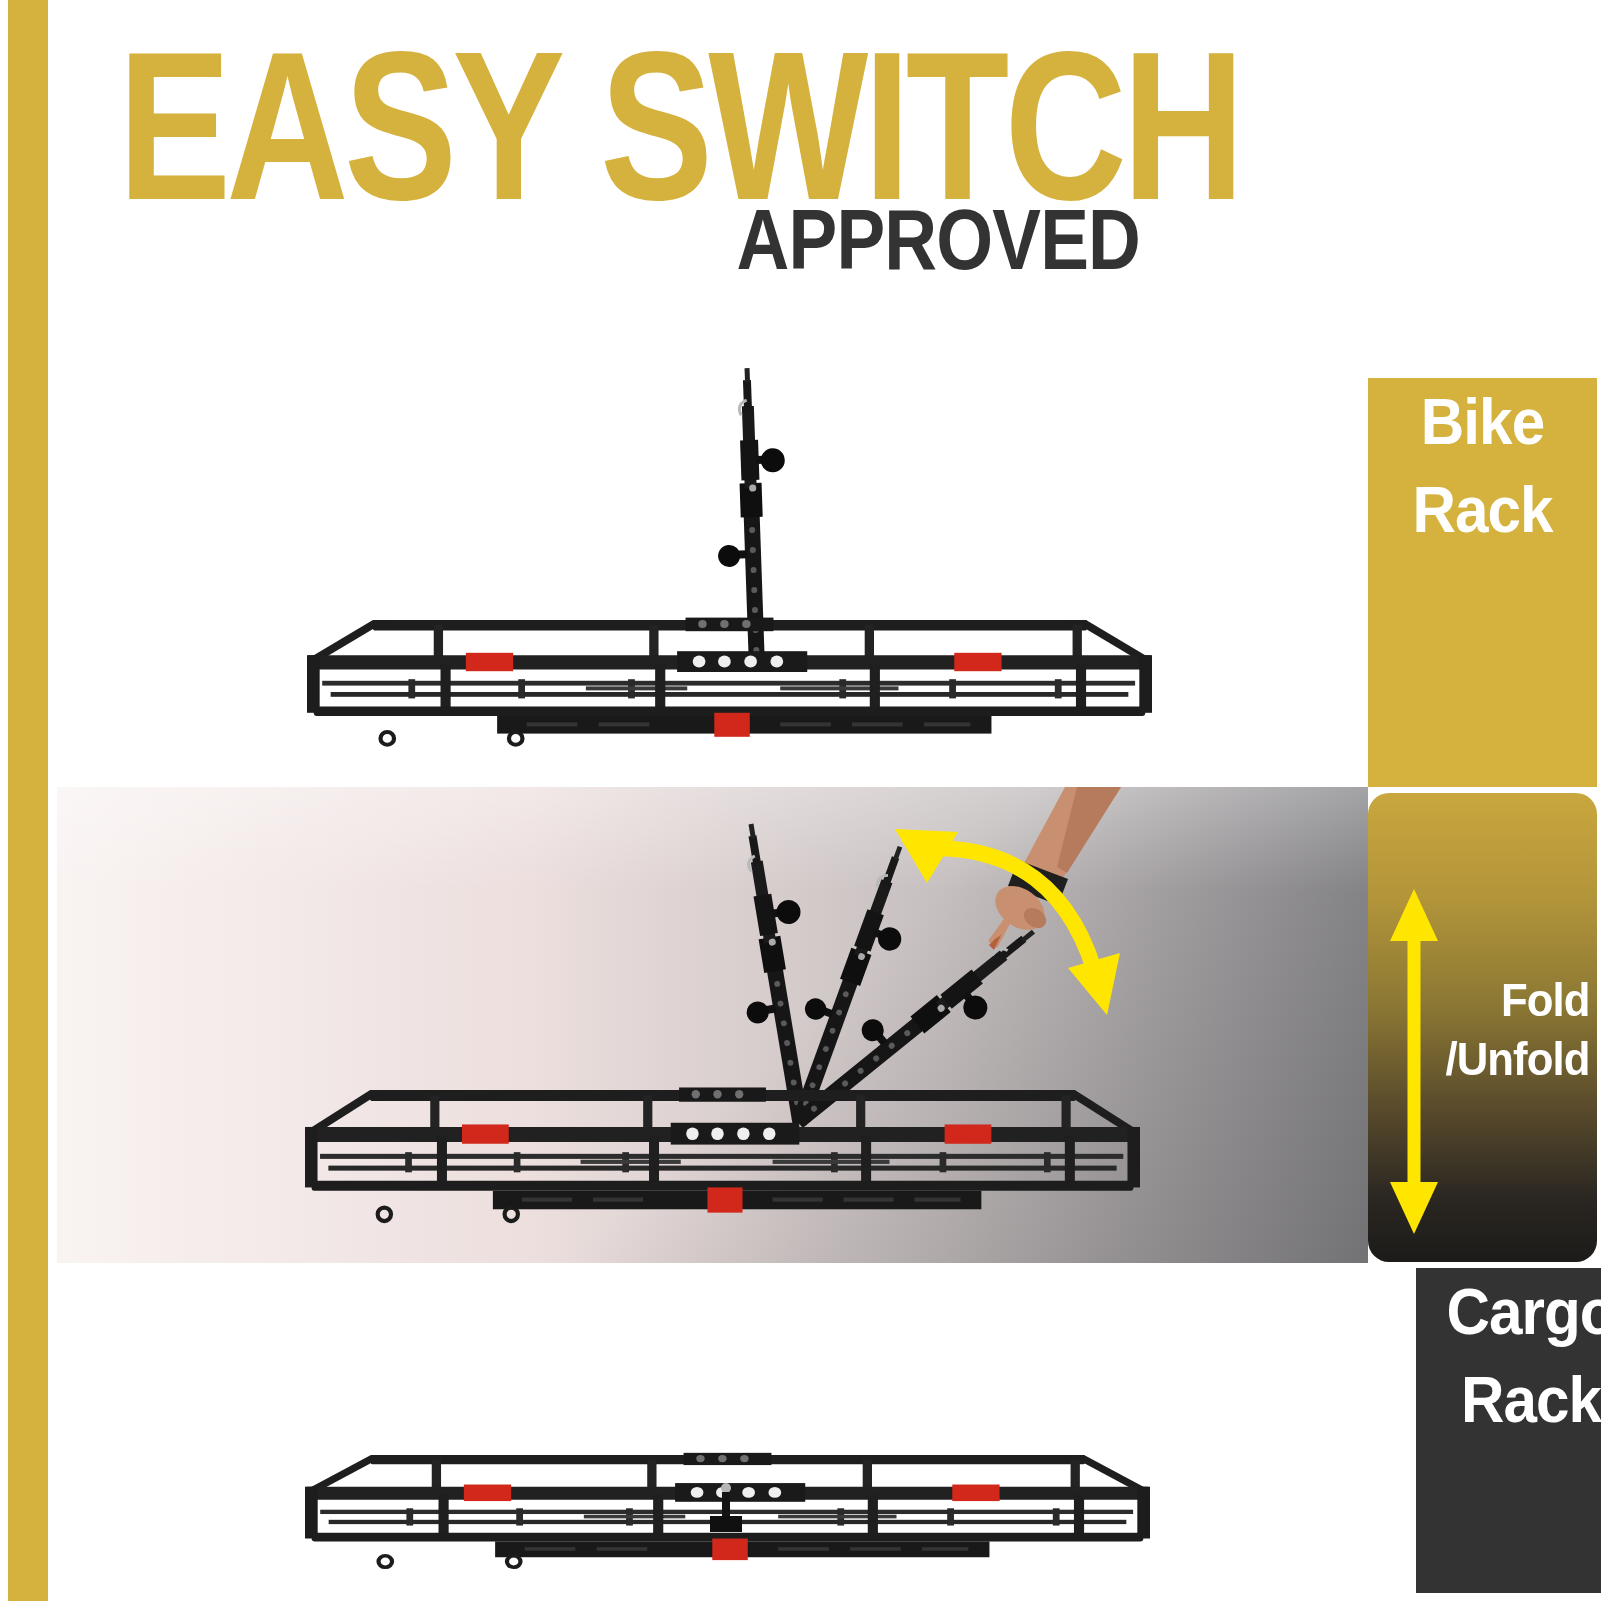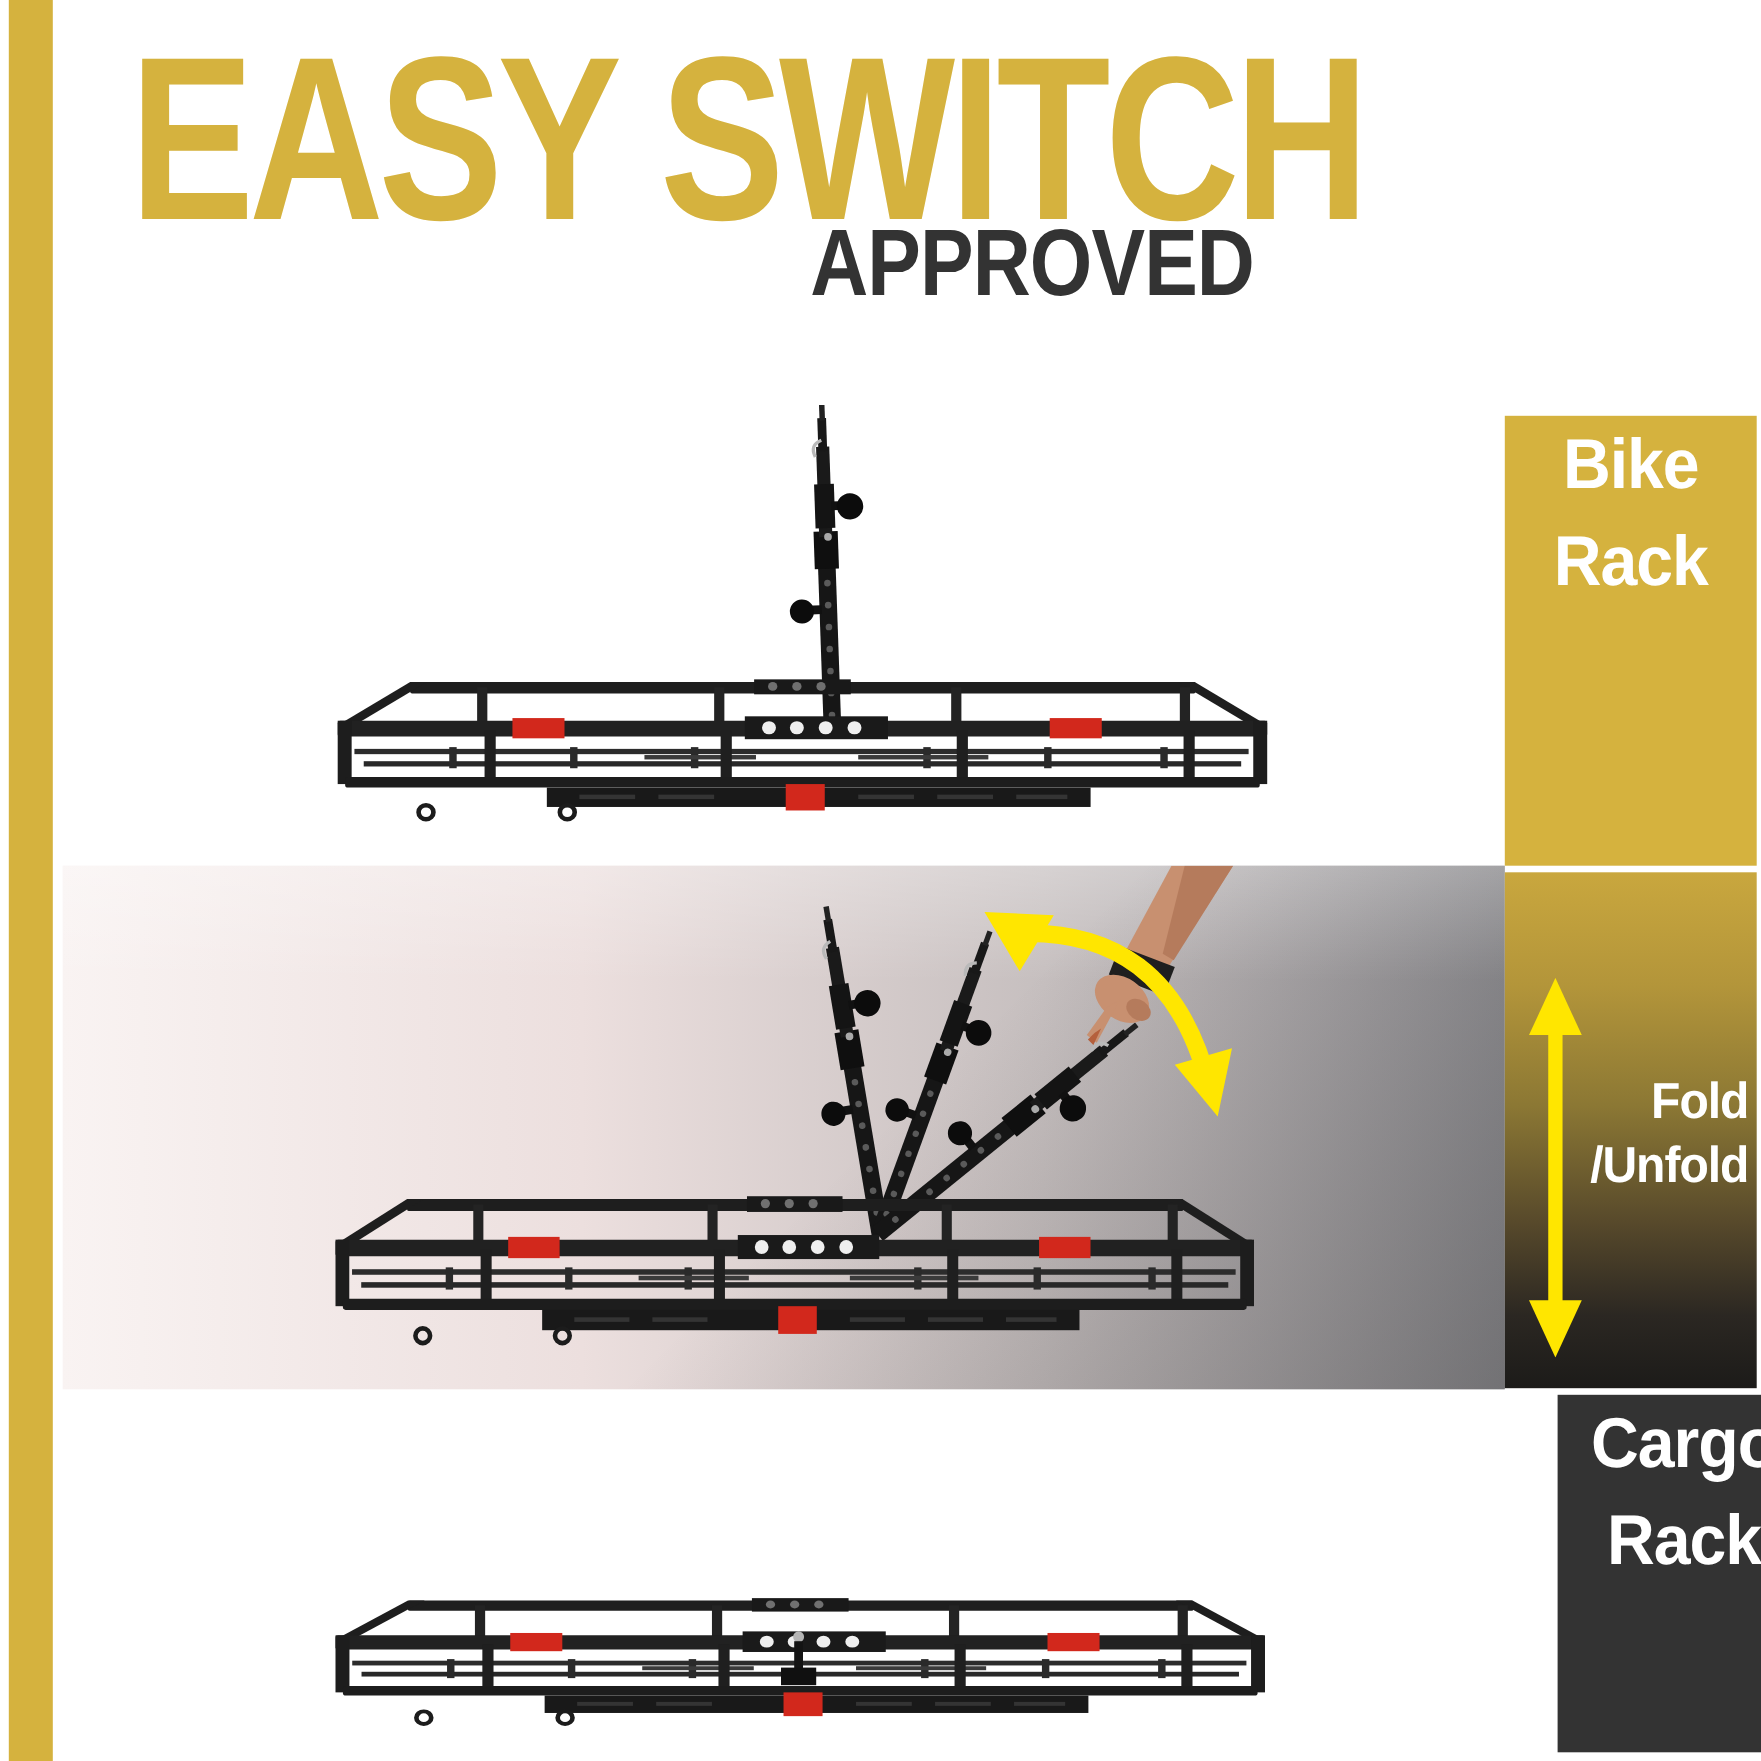--- a/index.html
+++ b/index.html
@@ -18,21 +18,21 @@
   
   #band{left:57px;top:787px;width:1311px;height:476px;
         background:
           linear-gradient(135deg, rgba(30,30,30,0) 55%, rgba(30,30,30,0.30) 100%),
           linear-gradient(to bottom, rgba(255,255,255,0.30) 0%, rgba(255,255,255,0) 22%),
           linear-gradient(to right, #f9f3f2 0%, #ecdfde 36%, #c6bfbf 68%, #97969a 100%);}
   
   .side-box{left:1368px;width:229px;display:flex;justify-content:center;}
   #bike-box{top:378px;height:409px;background:#D5B23E;}
   #fold-box{top:793px;height:469px;
-        background:linear-gradient(to bottom,#C9A73E 0%,#B3953A 22%,#8C7834 45%,#57492B 68%,#2B2722 86%,#1C1B19 100%);}
+        background:linear-gradient(to bottom,#C9A73E 0%,#B3953A 22%,#8C7834 45%,#57492B 68%,#2B2722 86%,#1C1B19 100%);border-radius:21px;}
   #cargo-box{top:1268px;height:325px;background:#333333;margin-left:48px;}
   .box-label{color:#ffffff;font-weight:bold;text-align:center;font-size:64px;line-height:1.38;
         transform:scaleX(0.94);letter-spacing:-1px;}
   #fold-label{position:absolute;right:8px;top:178px;text-align:right;color:#ffffff;
         font-weight:bold;font-size:46px;line-height:1.28;transform:scaleX(0.95);
         transform-origin:right top;letter-spacing:-1px;}
   #fold-arrow{position:absolute;left:18px;top:96px;}
   .fig{position:absolute;}
 </style>
 </head>

